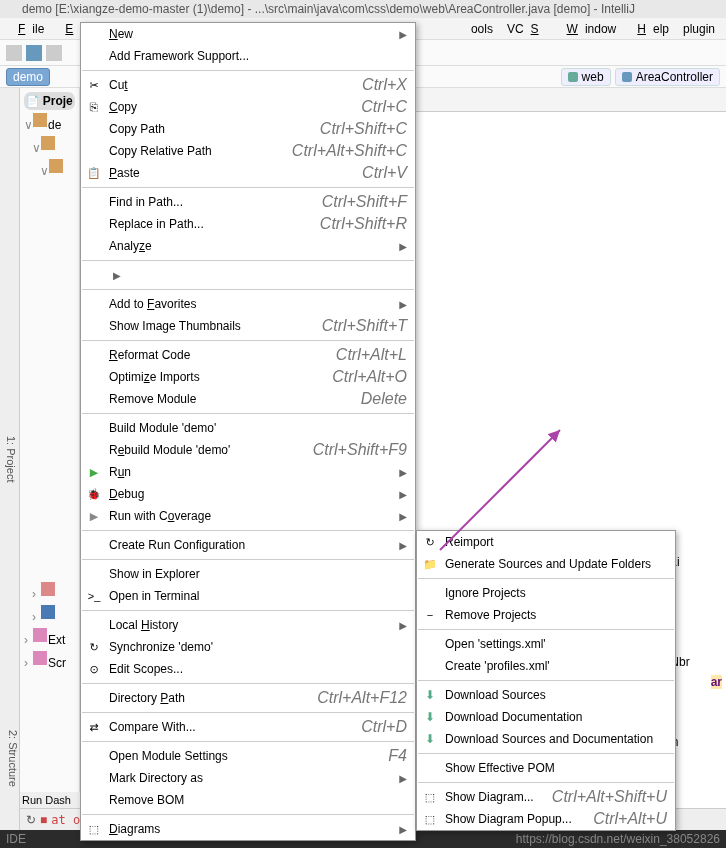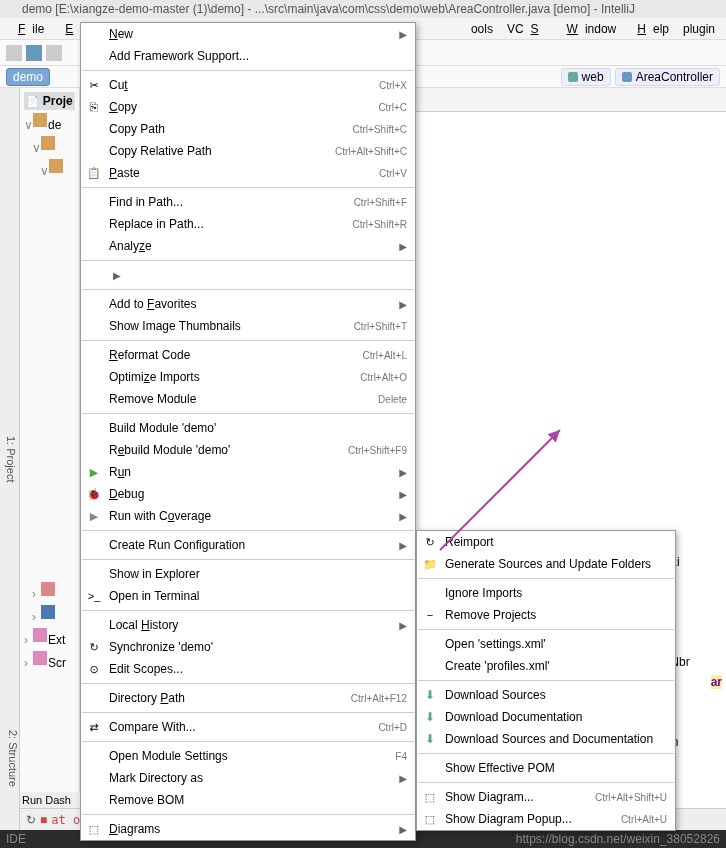--- a/index.html
+++ b/index.html
@@ -9,21 +9,21 @@
 .menubar span { padding:2px 7px; cursor:default; }
 .toolbar { height:26px; background:#fafafa; border-bottom:1px solid #ddd; display:flex; align-items:center; padding:0 6px; gap:4px; }
 .tb-ico { width:16px; height:16px; background:#ccc; }
 .breadcrumb { height:22px; background:#fafafa; display:flex; align-items:center; padding:0 6px; gap:4px; border-bottom:1px solid #ddd; }
 .crumb { background:#eef; border:1px solid #cdd; padding:1px 6px; border-radius:3px; display:flex; align-items:center; gap:4px; }
 .crumb:first-child { background:#7aa7d4; color:#fff; border-color:#5a87b4; }
 .c-ico { width:10px; height:10px; background:#6a9; border-radius:2px; }
 .main { display:flex; height:742px; }
 .sidebar { width:20px; background:#eee; border-right:1px solid #ccc; writing-mode:vertical-rl; text-align:center; padding:6px 2px; font-size:11px; color:#555; }
 .proj { width:60px; background:#fafafa; border-right:1px solid #ddd; padding:4px; overflow:hidden; }
-.proj-hdr { background:#ddd; padding:2px; font-weight:bold; font-size:11px; }
+.proj-hdr { background:#ddd; padding:2px; font-weight:bold; font-size:11px;border-radius:7px; }
 .tree-ico { width:14px; height:14px; background:#d4a05c; display:inline-block; margin:2px 1px; }
 .tree-node { white-space:nowrap; font-size:11px; padding:1px 0; }
 .chev { display:inline-block; width:8px; color:#888; }
 .editor { flex:1; background:#fff; display:flex; flex-direction:column; overflow:hidden; }
 .tabs { height:24px; background:#f4f4f4; display:flex; border-bottom:1px solid #ccc; }
 .tab { padding:3px 8px; border-right:1px solid #ccc; display:flex; align-items:center; gap:4px; font-size:11px; color:#444; }
 .tab-ico { width:12px; height:12px; background:#6a9; border-radius:2px; }
 .code { flex:1; padding:4px 8px; font-family:Consolas,monospace; font-size:13px; line-height:20px; white-space:pre; color:#000; overflow:hidden; position:relative; }
 .gutter { position:absolute; left:0; top:0; bottom:0; width:30px; border-right:1px solid #eee; background:#fafafa; }
 .code-inner { margin-left:34px; }
@@ -33,21 +33,21 @@
 .cmt { color:#808080; }
 .fld { color:#660e7a; font-weight:bold; }
 .hl { background:#ffe8a8;margin-left:40px; }
 
 .ctxmenu { position:absolute; background:#fff; border:1px solid #999; box-shadow:2px 2px 6px rgba(0,0,0,0.3); }
 .ctxmenu1 { left:80px; top:22px; width:336px; }
 .ctxmenu2 { left:416px; top:530px; width:260px; }
 .mi { display:flex; align-items:center; height:22px; padding:0 8px 0 4px; cursor:default; }
 .mi-ico { width:18px; height:16px; margin-right:6px; display:flex; align-items:center; justify-content:center; font-size:11px; }
 .mi-lbl { flex:1; }
-.mi-sc { color:#777; font-size:10px; }
+.mi-sc { color:#777; font-size:16px;font-style:italic; }
 .arrow { color:#666; font-size:10px; margin-left:4px; }
 .sep { height:1px; background:#ccc; margin:3px 1px; padding:0; }
 .u { text-decoration:underline; }
 
 .arrow-annot { position:absolute; left:430px; top:420px; pointer-events:none; }
 .arrow-annot svg { overflow:visible; }
 
 .bottom { position:absolute; bottom:18px; left:20px; right:0; height:22px; background:#eee; border-top:1px solid #ccc; display:flex; align-items:center; padding:0 6px; font-size:11px; color:#555; gap:4px; }
 .status { position:absolute; bottom:0; left:0; right:0; height:18px; background:#2b2b2b; color:#888; font-size:10px; padding:2px 6px; display:flex; justify-content:space-between; }
 .dl-ico { color:#5a8; font-size:12px; }
@@ -342,21 +342,21 @@
       <span class="mi-ico ">↻</span>
       <span class="mi-lbl">Reimport</span>
     </div>
     <div class="mi">
       <span class="mi-ico ">📁</span>
       <span class="mi-lbl">Generate Sources and Update Folders</span>
     </div>
     <div class="sep"></div>
     <div class="mi">
       <span class="mi-ico "></span>
-      <span class="mi-lbl">Ignore Imports</span>
+      <span class="mi-lbl">Ignore Projects</span>
     </div>
     <div class="mi">
       <span class="mi-ico ">−</span>
       <span class="mi-lbl">Remove Projects</span>
     </div>
     <div class="sep"></div>
     <div class="mi">
       <span class="mi-ico "></span>
       <span class="mi-lbl">Open 'settings.xml'</span>
     </div>

